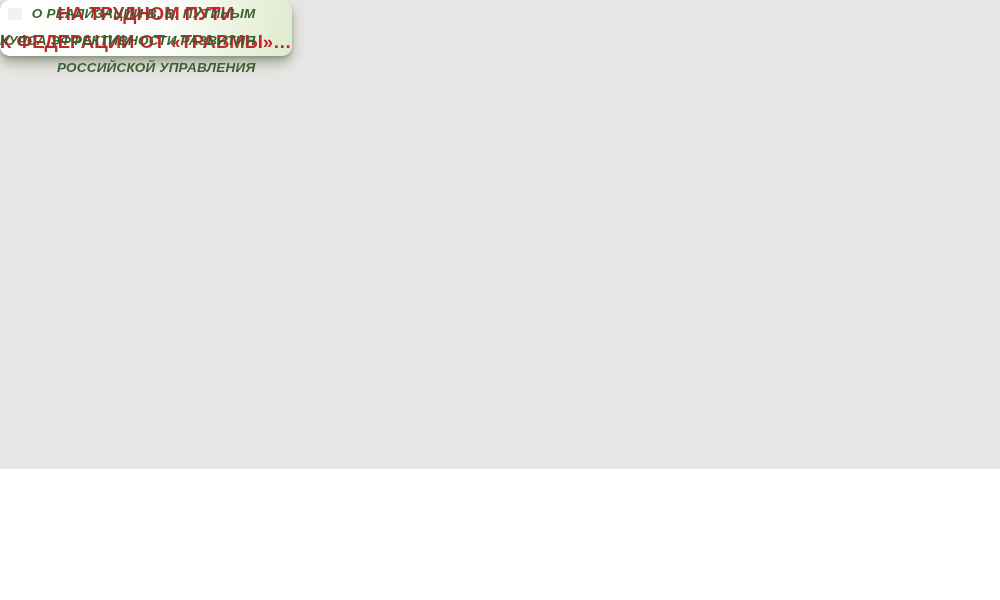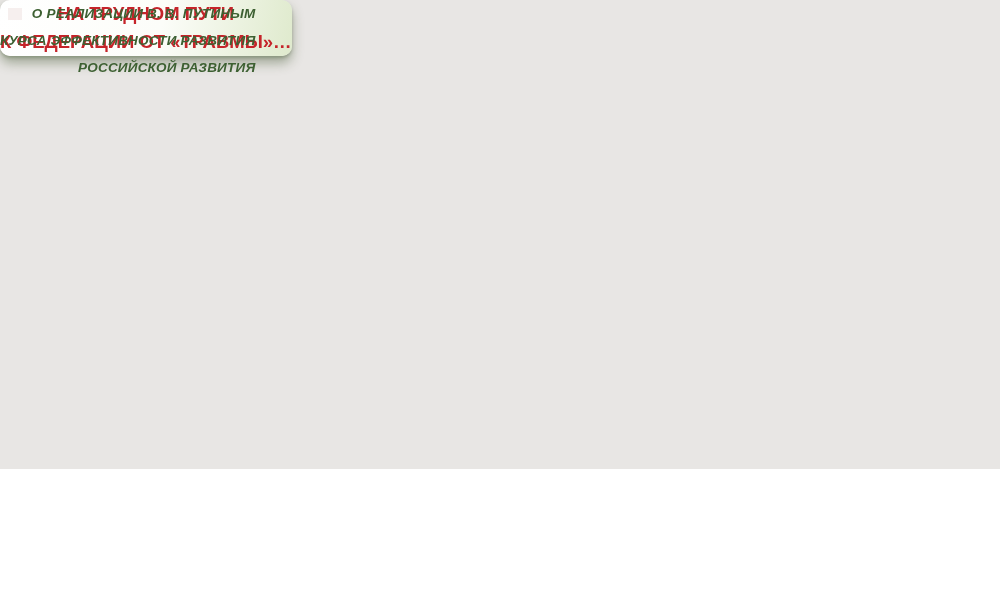--- a/index.html
+++ b/index.html
@@ -73,21 +73,21 @@
   <div class="red-banner">
     <div class="red-title">
         <div>НА ТРУДНОМ ПУТИ</div>
         <div>К ФЕДЕРАЦИИ ОТ «ТРАВМЫ»…</div>
       </div>
   </div>
 
   <div class="footer-block">
       <div>О РЕАЛИЗАЦИИ В. В. ПУТИНЫМ</div>
       <div>КУРСА ЭФФЕКТИВНОСТИ РАЗВИТИЯ</div>
-      <div>РОССИЙСКОЙ РАЗВИТИЯ</div>
+      <div>РОССИЙСКОЙ УПРАВЛЕНИЯ</div>
     </div>
 
   <div class="page-edge"></div>
 
   <div class="center-page">
     <div class="center-inner">
       <div class="review-label">Рецензия на монографию Ильина В.А., Морева М.В.</div>
       <div class="review-title">
           <div>«НА ТРУДНОМ ПУТИ К ИСЦЕЛЕНИЮ ОТ «ТРАВМЫ»…</div>
           <div>О РЕАЛИЗАЦИИ В.В. ПУТИНЫМ</div>

